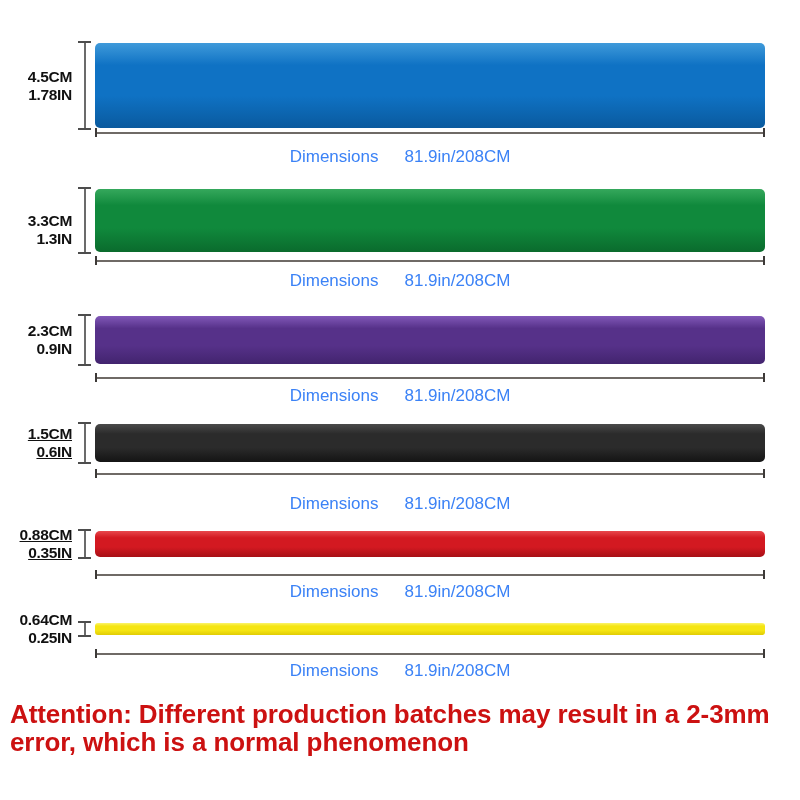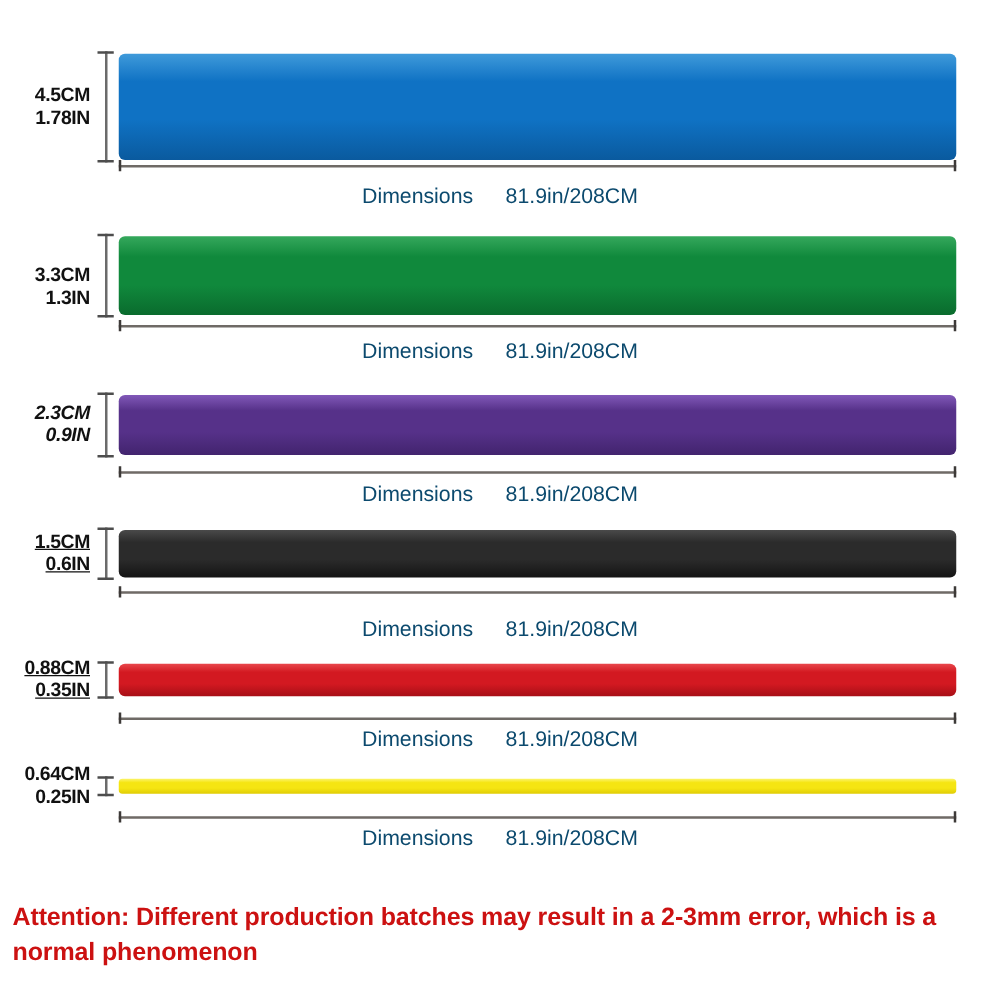--- a/index.html
+++ b/index.html
@@ -101,39 +101,38 @@
   }
   .hruler .end.l { left: 0; }
   .hruler .end.r { right: 0; }
 
   
   .dim-caption {
     position: absolute;
     left: 0;
     width: 800px;
     text-align: center;
-    color: #0c4a6e;
+    color: #3b82f6;
     font-size: 17px;
     line-height: 20px;
     white-space: nowrap;
   }
   .dim-caption .dim-word { margin-right: 26px; }
 
   
   #attention-note {
     position: absolute;
     left: 10px;
     top: 700px;
     width: 786px;
     color: #cc1111;
-    font-size: 20px;
+    font-size: 26px;
     font-weight: bold;
     line-height: 28px;
     letter-spacing: -0.1px;
-    margin-top: 20px;
   }
 </style>
 </head>
 <body>
 
 <div id="infographic">
 
   <div class="band-row" style="top: 0px;">
       <div class="size-label" style="top: 67.5px;">
         <span class="cm">4.5CM</span>
@@ -164,21 +163,21 @@
       </div>
       <div class="band" style="top: 189px; height: 63px; background: linear-gradient(rgb(53, 168, 92) 0%, rgb(16, 137, 60) 26%, rgb(16, 137, 60) 62%, rgb(10, 107, 45) 100%);"></div>
       <div class="hruler" style="top: 256px;">
         <div class="line"></div>
         <div class="end l"></div>
         <div class="end r"></div>
       </div>
       <div class="dim-caption" style="top: 271px;"><span class="dim-word">Dimensions</span><span>81.9in/208CM</span></div>
     </div>
     <div class="band-row" style="top: 0px;">
-      <div class="size-label" style="top: 322px; font-style: italic;">
+      <div class="size-label" style="top: 322px;">
         <span class="cm">2.3CM</span>
         <span class="in">0.9IN</span>
       </div>
       <div class="vruler" style="top: 314px; height: 52px;">
         <div class="stem"></div>
         <div class="cap top"></div>
         <div class="cap bot"></div>
       </div>
       <div class="band" style="top: 316px; height: 48px; background: linear-gradient(rgb(129, 88, 184) 0%, rgb(86, 49, 137) 26%, rgb(86, 49, 137) 62%, rgb(66, 36, 110) 100%);"></div>
       <div class="hruler" style="top: 373px;">

